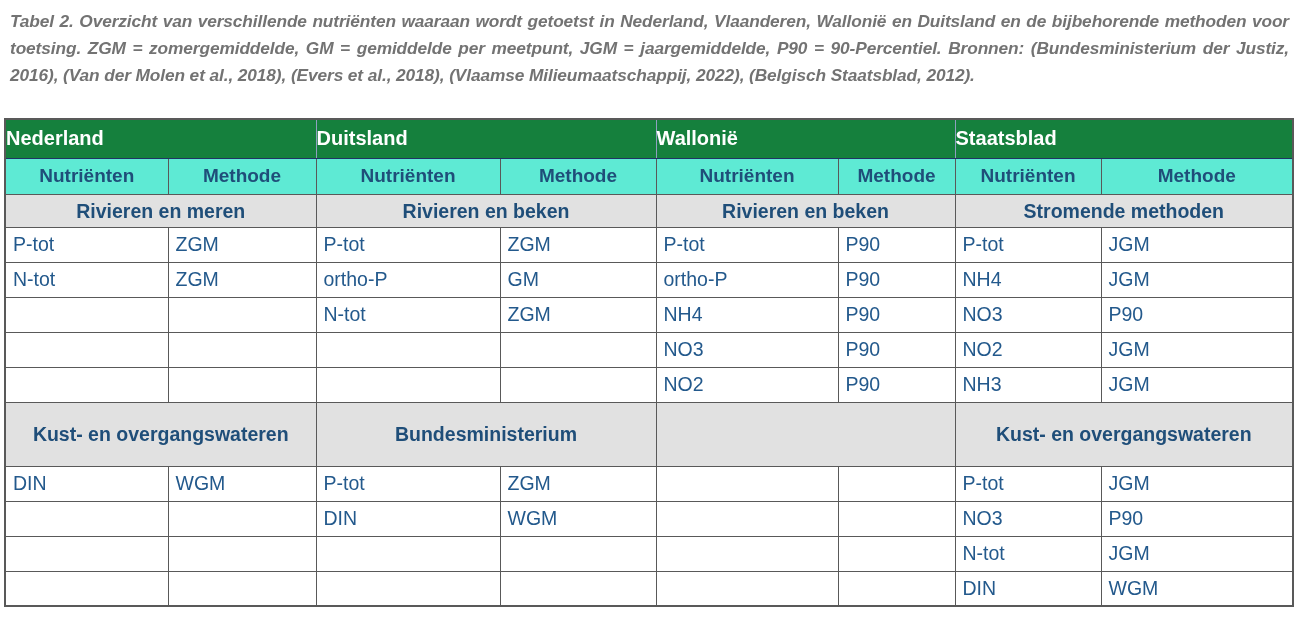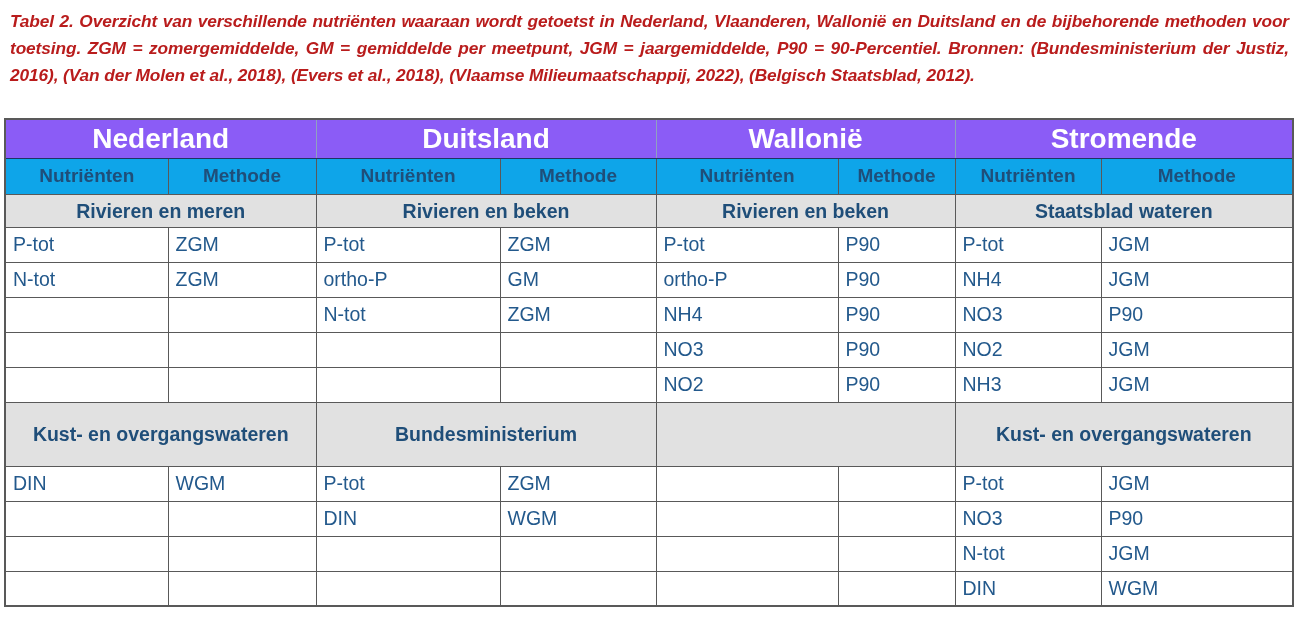--- a/index.html
+++ b/index.html
@@ -18,21 +18,21 @@
     height: 625px;
     position: relative;
     box-sizing: border-box;
     padding: 0;
   }
 
   
   .caption {
     font-style: italic;
     font-weight: bold;
-    color: #b91c1c;
+    color: #737373;
     font-size: 17.3px;
     line-height: 27px;
     text-align: justify;
     text-justify: inter-word;
     padding: 8px 10px 0 10px;
     box-sizing: border-box;
     width: 1299px;
     letter-spacing: -0.1px;
   }
   .caption span { white-space: normal; }
@@ -61,36 +61,35 @@
 
   table.nutri td {
     border: 1px solid #595959;
     padding: 0;
     vertical-align: middle;
     box-sizing: border-box;
   }
 
   
   tr.country-row td {
-    background: #8b5cf6;
+    background: #15803d;
     color: #ffffff;
     font-weight: bold;
-    font-size: 28px;
-    text-align: center;
+    font-size: 20px;
     height: 39px;
     border-color: #1F3464;
     border-left-color: #8FA0C0;
     border-right-color: #8FA0C0;
   }
   tr.country-row td.first { border-left-color: #1F3464; }
   tr.country-row td.last { border-right-color: #1F3464; }
 
   
   tr.sub-row td {
-    background: #0ea5e9;
+    background: #5eead4;
     color: #1F4E79;
     font-weight: bold;
     font-size: 19px;
     text-align: center;
     height: 36px;
   }
 
   
   tr.section-row td {
     background: #E1E1E1;
@@ -135,39 +134,39 @@
           <col class="c5">
           <col class="c6">
           <col class="c7">
       </colgroup>
       <tbody>
 
         <tr class="country-row">
           <td colspan="2" class="first">Nederland</td>
           <td colspan="2">Duitsland</td>
           <td colspan="2">Wallonië</td>
-          <td colspan="2" class="last">Stromende</td>
+          <td colspan="2" class="last">Staatsblad</td>
         </tr>
 
         <tr class="sub-row">
           <td>Nutriënten</td>
           <td>Methode</td>
           <td>Nutriënten</td>
           <td>Methode</td>
           <td>Nutriënten</td>
           <td>Methode</td>
           <td>Nutriënten</td>
           <td>Methode</td>
         </tr>
 
         <tr class="section-row">
           <td colspan="2">Rivieren en meren</td>
           <td colspan="2">Rivieren en beken</td>
           <td colspan="2">Rivieren en beken</td>
-          <td colspan="2">Staatsblad wateren</td>
+          <td colspan="2">Stromende methoden</td>
         </tr>
 
         <tr class="data-row">
           <td>P-tot</td>
           <td class="nudge-down">ZGM</td>
           <td>P-tot</td>
           <td>ZGM</td>
           <td>P-tot</td>
           <td>P90</td>
           <td>P-tot</td>

